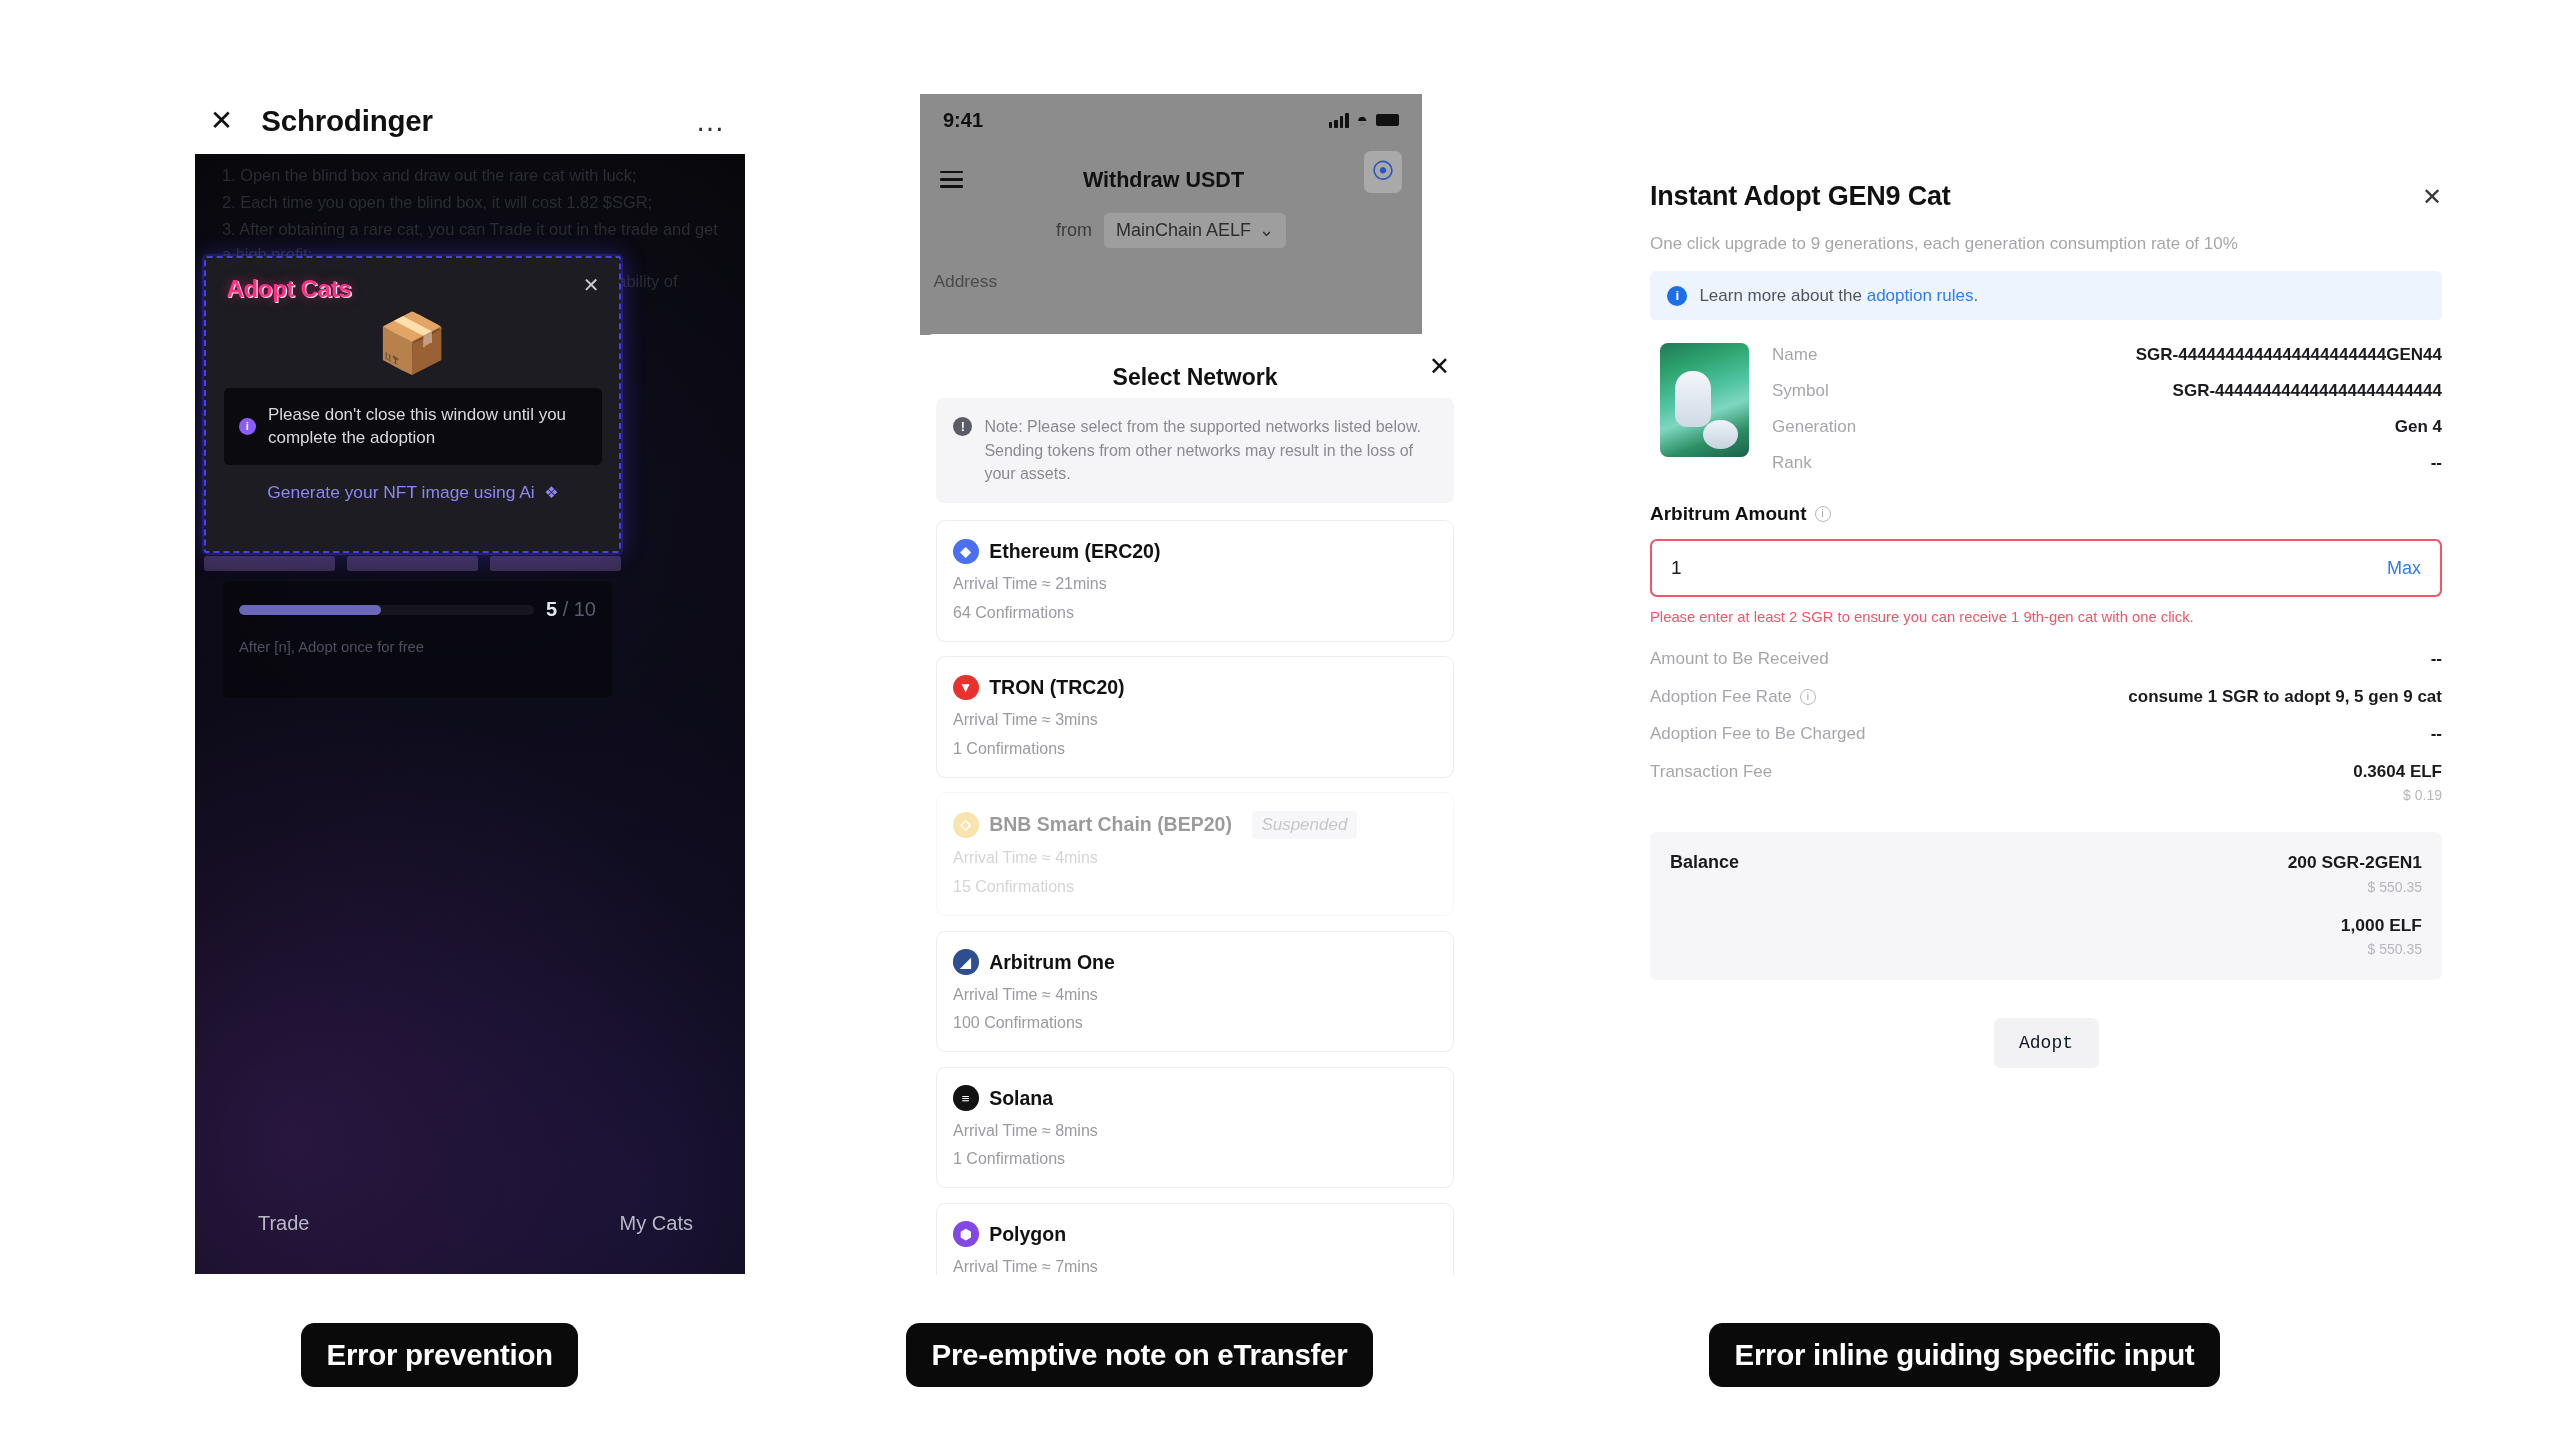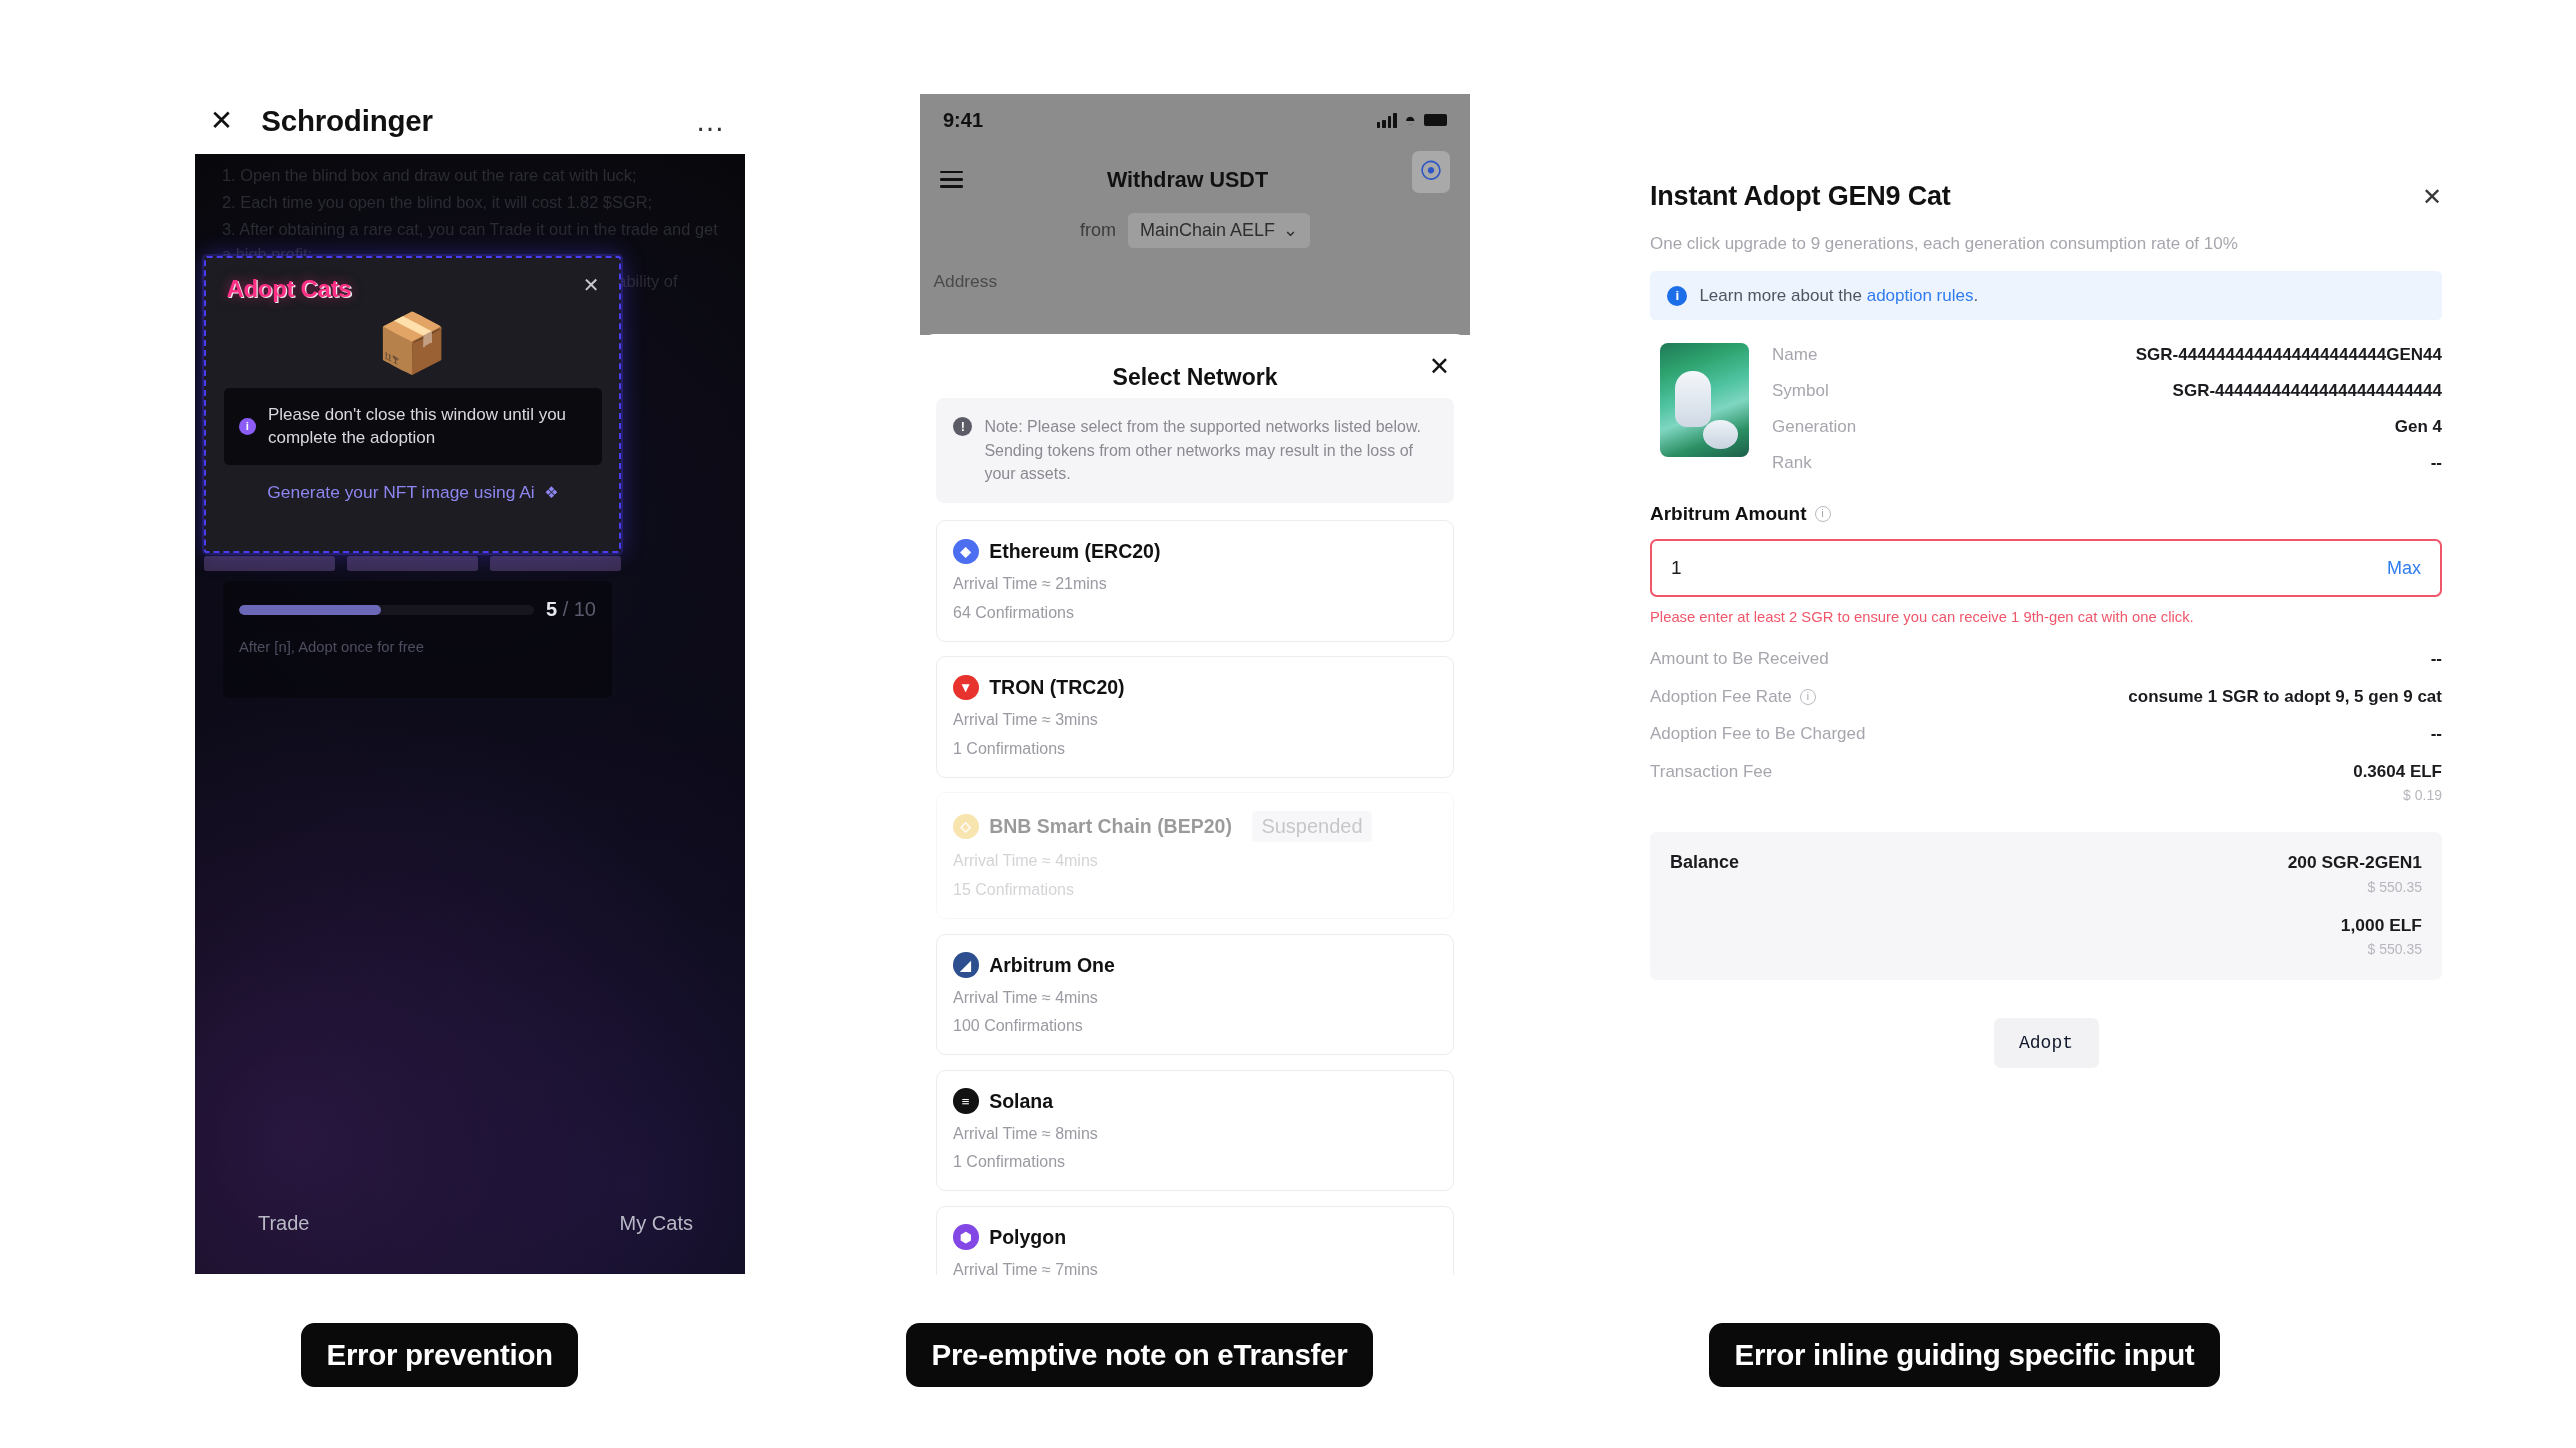--- a/index.html
+++ b/index.html
@@ -84,21 +84,21 @@
   .p1-count { color:#e8e8f2; font-size: 20px; font-weight:700; white-space:nowrap; }
   .p1-count .dim { color:#5a5a6d; font-weight:400; }
   .p1-free { margin-top: 17.4px; color:#4e4e60; font-size: 14.8px; }
 
   .p1-tabbar { position:absolute; left:0; right:0; bottom: 0; height: 101px; display:flex; }
   .p1-tab { flex:1; display:flex; align-items:center; justify-content:center; color:#b9b9c6; font-size: 20px; }
   .p1-tab-mid { flex: 1.1; }
 
   
   #panel2 { position:absolute; left: 920px; top: 94px; width: 550px; height: 1181px; background:#fff; overflow:hidden; }
-  .p2-dim { position:absolute; left:0; top:0; width: 550px; height: 241px; background:#8c8c8c; }
+  .p2-dim { position:absolute; left:0; top:0; width: 502px; height: 241px; background:#8c8c8c; }
   .p2-status { display:flex; align-items:center; padding: 14.8px 23px 0 23px; }
   .p2-time { font-size: 20px; font-weight: 700; color:#111; }
   .p2-status-icons { margin-left:auto; display:flex; align-items:center; gap: 8px; }
   .bars { display:flex; align-items:flex-end; gap:2px; height: 14.8px; }
   .bars i { display:block; width:3.4px; background:#111; border-radius:0.7px; }
   .bars i:nth-child(1){height:5.4px;} .bars i:nth-child(2){height:8px;}
   .bars i:nth-child(3){height:11.4px;} .bars i:nth-child(4){height:14.8px;}
   .battery { width: 23px; height: 12px; background:#111; border-radius:2px; }
   .p2-nav { display:flex; align-items:flex-end; padding: 19px 20px 0 20px; }
   .p2-burger { width: 23px; }
@@ -134,21 +134,21 @@
   .p2-note-text { color:#8a8a92; font-size: 16px; line-height:1.46; }
   .p2-list { display:flex; flex-direction:column; gap: 14.8px; }
   .p2-item {
     border: 1.3px solid #ececf0; border-radius: 9.4px; padding: 17.4px 16px 19px 16px; background:#fff;
   }
   .p2-item.suspended { opacity:.42; }
   .p2-item-head { display:flex; align-items:center; gap: 10.7px; }
   .p2-coin { width: 25.5px; height: 25.5px; border-radius: 50%; flex:0 0 auto;
              display:flex; align-items:center; justify-content:center; color:#fff; font-size:13.4px; font-weight:700; }
   .p2-item-name { font-size: 19.5px; font-weight:700; color:#111; }
-  .p2-badge { margin-left: 9.4px; background:#eeeef1; color:#7a7a83; font-size: 20px; padding: 4px 9.4px; border-radius:4px; }
+  .p2-badge { margin-left: 9.4px; background:#eeeef1; color:#7a7a83; font-size: 17px; padding: 4px 9.4px; border-radius:4px;font-style:italic; }
   .p2-item-sub { color:#9a9aa2; font-size: 16px; margin-top: 10.7px; }
 
   
   #panel3 { position:absolute; left: 1650px; top: 181px; width: 792px; height: 1047px; background:#fff; }
   .p3-head { display:flex; align-items:flex-start; }
   .p3-title { font-size: 27px; font-weight:700; color:#111; letter-spacing:-0.2px; }
   .p3-x { margin-left:auto; font-size: 24px; color:#3a3a3a; line-height:1; margin-top:4px; }
   .p3-sub { color:#a6a6ae; font-size: 17px; margin-top: 21.5px; }
   .p3-info {
     margin-top: 17.4px; background:#eef4fe; border-radius: 5.4px; padding: 14.8px 17.4px;

